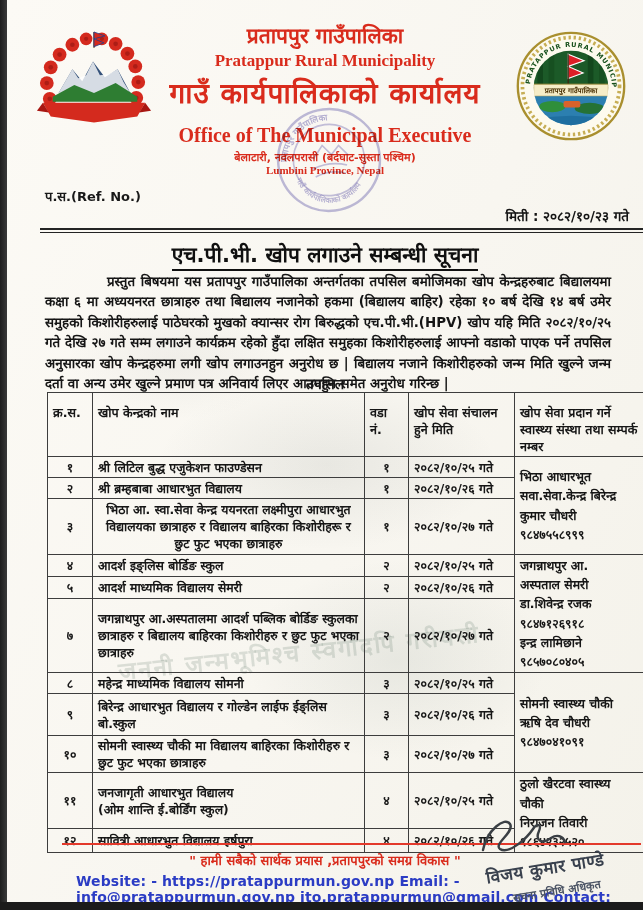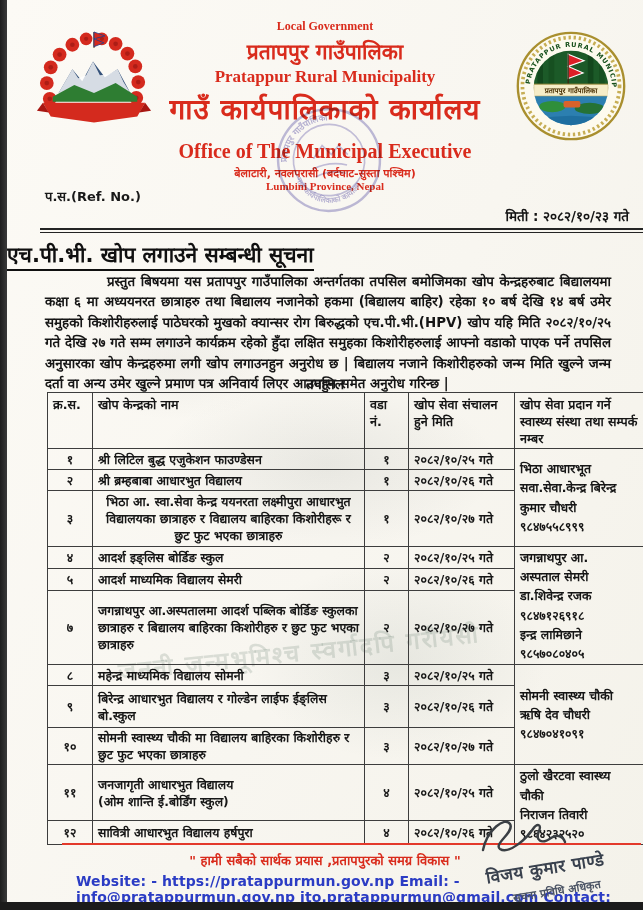--- a/index.html
+++ b/index.html
@@ -29,40 +29,40 @@
   .emblem-left{position:absolute;left:28px;top:28px;width:118px;height:122px;}
   .emblem-right{position:absolute;left:508px;top:26px;width:112px;height:120px;}
   .stamp-blue{position:absolute;left:266px;top:104px;width:112px;height:112px;opacity:.8;transform:rotate(-7deg);mix-blend-mode:multiply;}
   .refblock{position:absolute;left:38px;top:186px;color:#191919;font-size:13px;font-weight:700;line-height:1.7;}
   .rule-wrap{position:absolute;left:33px;top:228px;right:0px;}
   .rule-thick{border-top:2.5px solid #242424;}
   .rule-thin{border-top:1.2px solid #242424;margin-top:1.5px;}
   .date-line{position:absolute;right:14px;top:207px;font-size:13.5px;font-weight:700;color:#141414;}
 
   
-  .notice-title{position:absolute;left:0;top:240px;width:100%;}
+  .notice-title{position:absolute;left:0;top:240px;width:100%;text-align:center;}
   .notice-title span{display:inline-block;font-size:21px;font-weight:800;color:#101010;border-bottom:2.2px solid #101010;padding-bottom:1px;}
   .notice-body{
     position:absolute;left:38px;top:272px;width:566px;
     font-size:13.4px;line-height:1.52;color:#151515;font-weight:600;
     text-align:justify;text-indent:62px;
   }
   .tapasil{position:absolute;left:0;top:374px;width:100%;text-align:center;font-size:14px;font-weight:700;color:#151515;}
 
   
   .khop-table{
     position:absolute;left:40px;top:392px;width:598px;
     border-collapse:collapse;table-layout:fixed;
     font-size:12.4px;color:#161616;font-weight:600;
   }
   .khop-table td,.khop-table th{
     border:1.3px solid #3d3d3d;padding:1px 5px;vertical-align:middle;
     overflow:hidden;
   }
-  .khop-table th{text-align:left;vertical-align:top;font-weight:700;font-size:12.6px;line-height:1.35;padding-top:3px;}
+  .khop-table th{text-align:left;vertical-align:top;font-weight:700;font-size:12.6px;line-height:1.35;padding-top:11px;}
   .c-sn{text-align:center;}
   .c-ward{text-align:center;vertical-align:top;padding-top:3px;}
   .c-date{vertical-align:top;padding-top:3px;white-space:nowrap;}
   .c-prov{vertical-align:top;padding-top:3px;white-space:pre-line;line-height:1.55;}
   .name-center{text-align:center;}
   .sn-bottom{vertical-align:bottom;padding-bottom:3px;}
   .name-bottom{vertical-align:bottom;padding-bottom:2px;}
   .rh-h{height:50px;} .rh-s{height:21px;} .rh-3{height:56px;} .rh-7{height:70px;}
   .rh-9{height:42px;} .rh-10{height:34px;} .rh-11{height:56px;} .rh-12{height:24px;}
 
@@ -169,21 +169,20 @@
       <rect x="20" y="71" width="80" height="32" fill="#2c7fb0"></rect>
       <ellipse cx="40" cy="82" rx="14" ry="6" fill="#2f8f3a"></ellipse>
       <ellipse cx="80" cy="84" rx="16" ry="6" fill="#257235"></ellipse>
       <rect x="52" y="76" width="18" height="7" rx="2" fill="#d9622b"></rect>
       <path d="M20,96 Q60,88 100,96 L100,103 L20,103 Z" fill="#1f6fa0"></path>
     </g>
     <text x="60" y="67.5" text-anchor="middle" font-size="7.6" font-weight="800" fill="#4a3205">प्रतापपुर गाउँपालिका</text>
   </svg>
 
   <div class="letterhead">
-    <div class="lh-en-small">Local Government</div>
     <div class="lh-muni-np">प्रतापपुर गाउँपालिका</div>
     <div class="lh-muni-en">Pratappur Rural Municipality</div>
     <div class="lh-office-np">गाउँ कार्यपालिकाको कार्यालय</div>
     <div class="lh-office-en">Office of The Municipal Executive</div>
     <div class="lh-addr-np">बेलाटारी, नवलपरासी (बर्दघाट-सुस्ता पश्चिम)</div>
     <div class="lh-addr-en">Lumbini Province, Nepal</div>
   </div>
 
   <svg class="stamp-blue" viewBox="0 0 110 110">
     <defs>

